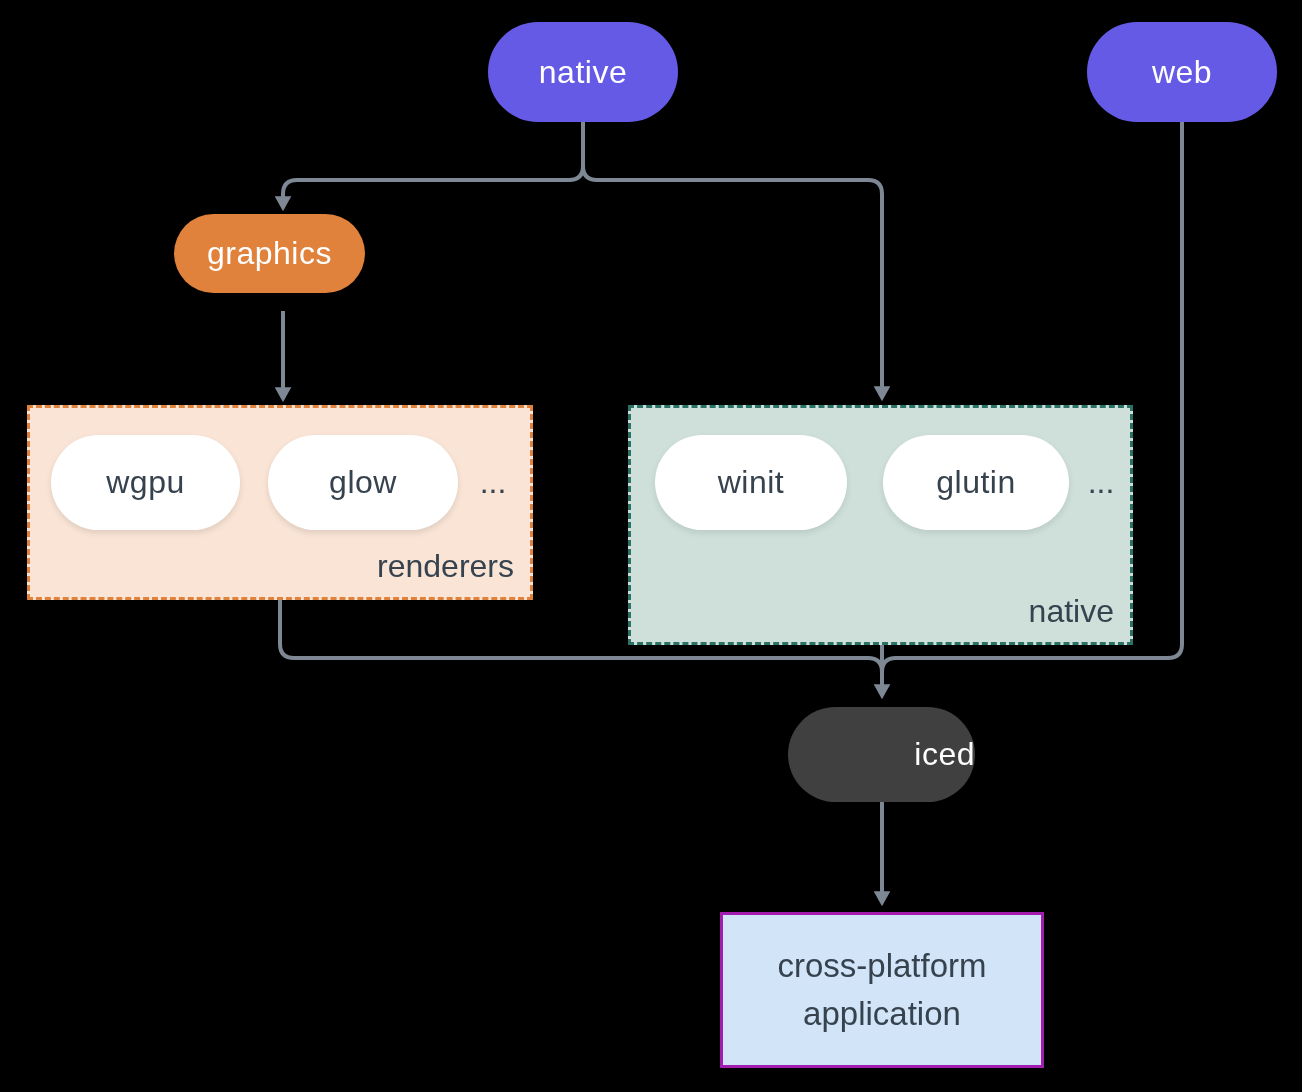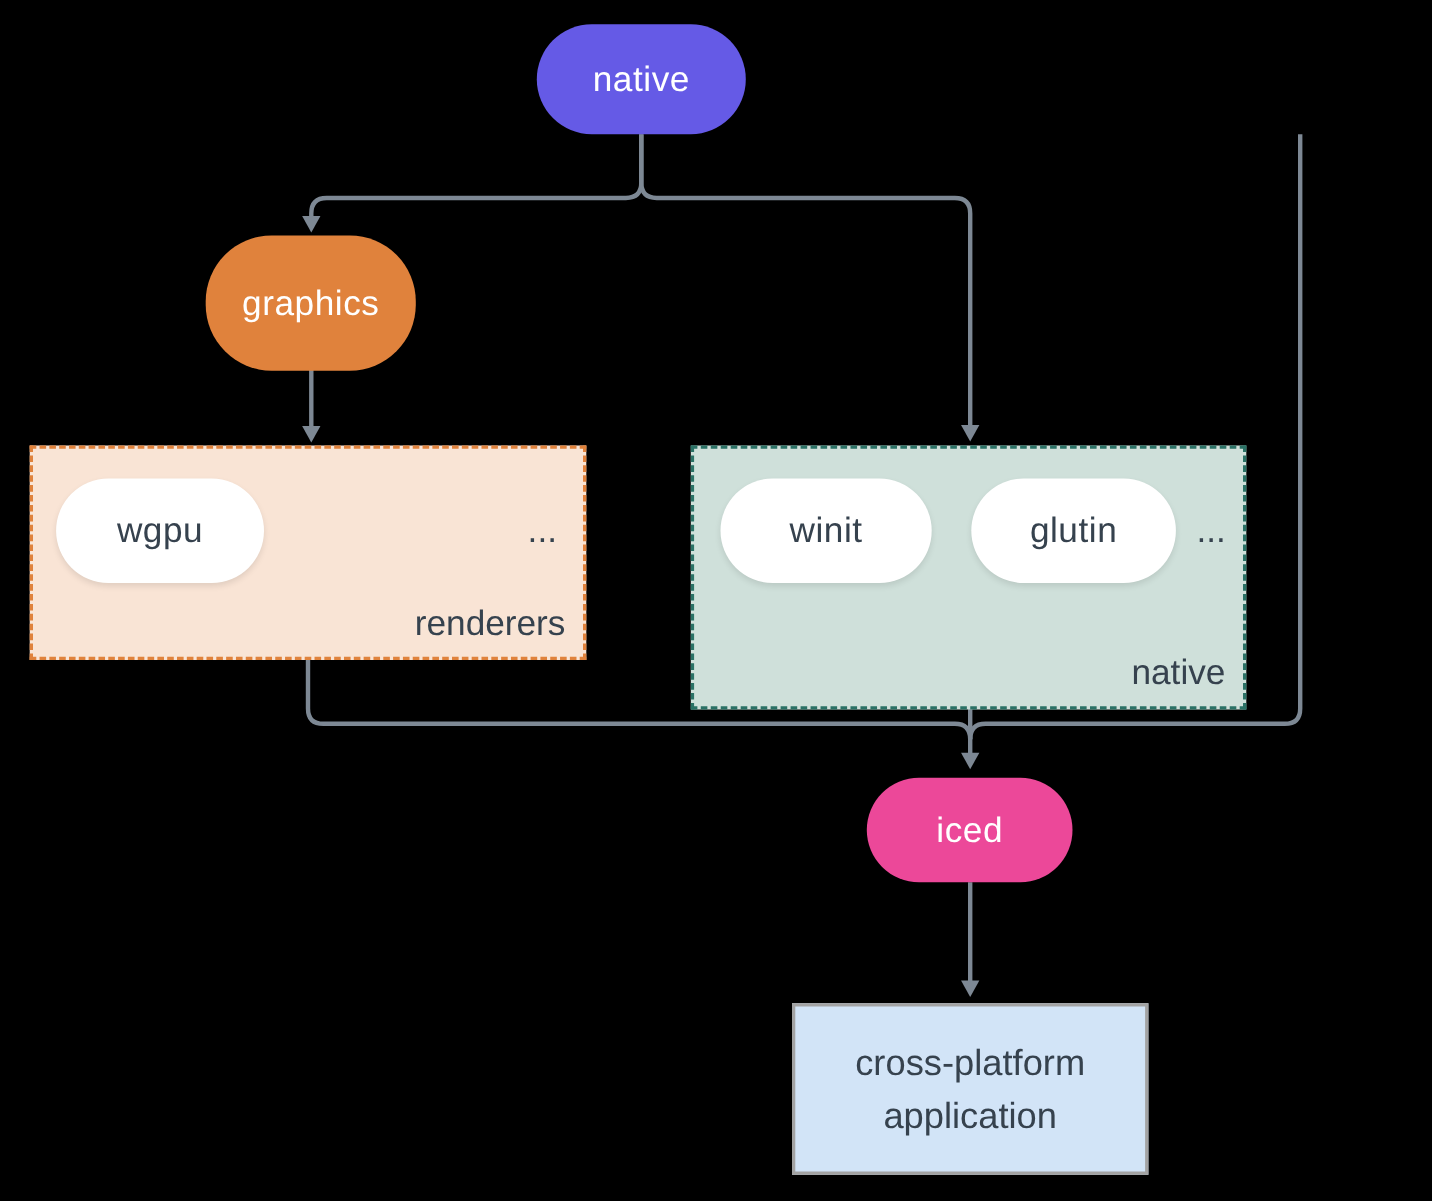--- a/index.html
+++ b/index.html
@@ -9,41 +9,41 @@
   }
   svg.wires { position:absolute; left:0; top:0; width:1302px; height:1092px; }
   .wire { fill:none; stroke:#7d8894; stroke-width:4; stroke-linejoin:round; }
 
   .pill {
     position:absolute; display:flex; align-items:center; justify-content:center;
     border-radius:60px; font-size:32px; letter-spacing:0.5px;
   }
   .pill-purple  { background:#655ae6; color:#ffffff; }
   .pill-orange  { background:#e0823c; color:#ffffff; }
-  .pill-blue    { background:#ec4899; color:#ffffff; }
+  .pill-blue    { background:#404040; color:#ffffff;justify-content:flex-end; }
   .pill-white   { background:#ffffff; color:#36424e; box-shadow:0 3px 6px rgba(0,0,0,0.10); }
 
   .group {
     position:absolute; box-sizing:border-box;padding-left:24px;
   }
   .group-renderers { background:#f9e4d5; border:3px dashed #e0823c; }
   .group-shells    { background:#cfe0da; border:3px dashed #2b7266; }
   .group .inner-pill { position:absolute; }
   .group-label {
     position:absolute; right:16px; bottom:12px;
     font-size:32px; color:#36424e;
   }
   .ellipsis {
     position:absolute; display:flex; align-items:center; justify-content:center;
     font-size:32px; color:#36424e;
   }
 
   .app-box {
     position:absolute; box-sizing:border-box;
-    background:#d2e4f7; border:3px solid #a3a3a3;
+    background:#d2e4f7; border:3px solid #a21caf;
     display:flex; flex-direction:column; align-items:center; justify-content:center;
     color:#36424e; font-size:33px; line-height:1.45; text-align:center;
   }
 </style>
 </head>
 <body>
 
 <div class="canvas">
 
   <svg class="wires" viewBox="0 0 1302 1092">
@@ -58,28 +58,34 @@
     <path class="wire" d="M 280 599 L 280 644 Q 280 658 294 658 L 868 658 Q 882 658 882 672"></path>
     <path class="wire" d="M 1182 122 L 1182 644 Q 1182 658 1168 658 L 896 658 Q 882 658 882 672"></path>
     <path class="wire" d="M 882 599 L 882 691" marker-end="url(#arrow)"></path>
     <path class="wire" d="M 882 802 L 882 898" marker-end="url(#arrow)"></path>
   </svg>
 
   <div class="pill pill-purple" style="left:488px; top:22px; width:190px; height:100px;">
     <span>native</span>
   </div>
 
+  <div class="pill pill-purple" style="left:1087px; top:22px; width:190px; height:100px;">
+    <span>web</span>
+  </div>
 
-  <div class="pill pill-orange" style="left:187px; top:214px; width:191px; height:123px;">
+  <div class="pill pill-orange" style="left:174px; top:214px; width:191px; height:79px;">
     <span>graphics</span>
   </div>
 
   <div class="group group-renderers" style="left:27px; top:405px; width:506px; height:195px;">
     <div class="pill pill-white inner-pill" style="left:21px; top:27px; width:189px; height:95px;">
       <span>wgpu</span>
+    </div>
+    <div class="pill pill-white inner-pill" style="left:238px; top:27px; width:190px; height:95px;">
+      <span>glow</span>
     </div>
     <div class="ellipsis" style="left:433px; top:27px; width:60px; height:95px;">...</div>
     <div class="group-label">renderers</div>
   </div>
 
   <div class="group group-shells" style="left:628px; top:405px; width:505px; height:240px;">
     <div class="pill pill-white inner-pill" style="left:24px; top:27px; width:192px; height:95px;">
       <span>winit</span>
     </div>
     <div class="pill pill-white inner-pill" style="left:252px; top:27px; width:186px; height:95px;">

